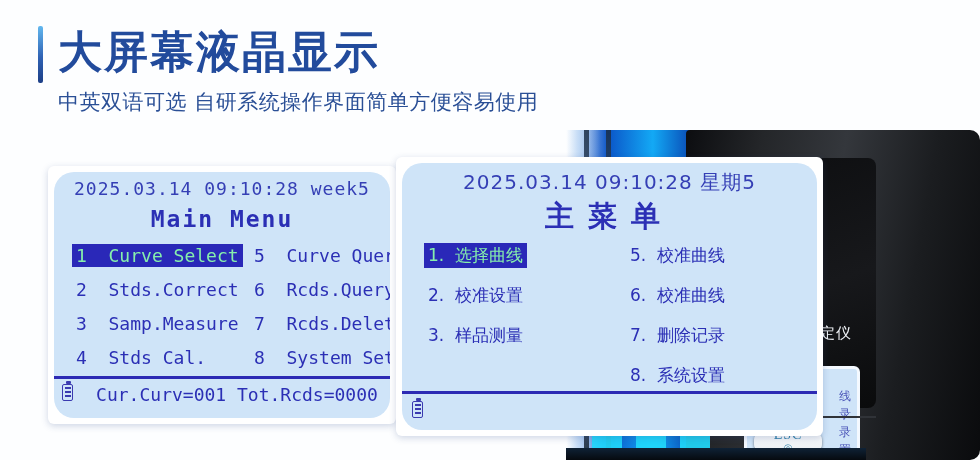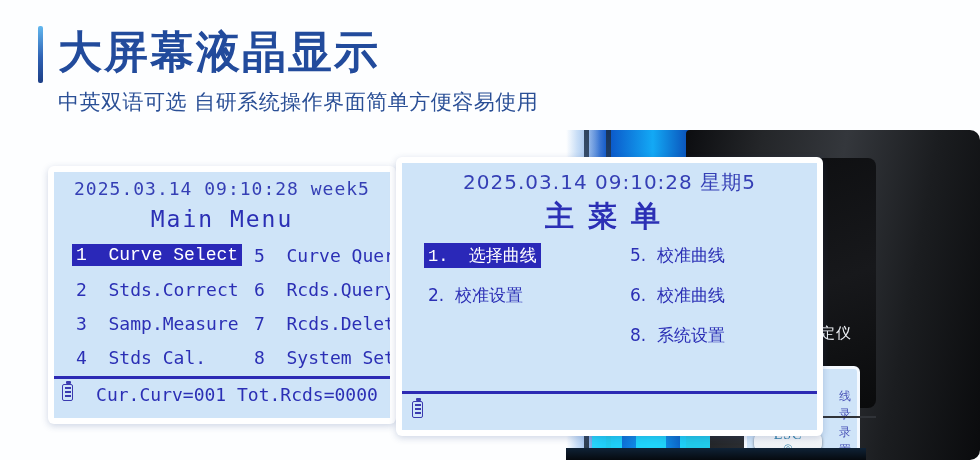--- a/index.html
+++ b/index.html
@@ -94,39 +94,39 @@
   }
 
   
   .lcd{
     position:absolute;background:#ffffff;border-radius:6px;
     box-shadow:0 2px 7px rgba(40,70,130,.22);
     padding:6px;box-sizing:border-box;
   }
   .lcd-inner{
     width:100%;height:100%;background:#cfe4f8;box-sizing:border-box;
-    position:relative;overflow:hidden;
+    position:relative;overflow:hidden;border-radius:20px;
   }
   .lcd-en{left:48px;top:166px;width:348px;height:258px;}
   .lcd-cn{left:396px;top:157px;width:427px;height:279px;z-index:5;}
 
   .row-top{
     position:absolute;left:0;right:0;top:6px;text-align:center;
     color:#353fb5;white-space:nowrap;
   }
   .screen-title{
     position:absolute;left:0;right:0;text-align:center;
-    color:#2b2fb5;white-space:nowrap;
+    color:#2b2fb5;white-space:nowrap;font-weight:bold;
   }
   .menu{position:absolute;left:0;right:0;}
   .menu-row{position:relative;height:34px;}
   .mi{
     position:absolute;color:#2b2fb5;white-space:nowrap;padding:1px 4px;
   }
-  .mi.sel{background:#2a28b8;color:#ffffff;font-family:Liberation Mono, monospace;}
+  .mi.sel{background:#2a28b8;color:#86efac;}
   .rule{position:absolute;left:0;right:0;height:3px;background:#2c2ab4;}
   .foot{position:absolute;left:0;right:0;color:#2b2fb5;white-space:nowrap;}
   .batt{
     position:absolute;width:11px;height:17px;border:1.6px solid #3a3ab0;
     border-radius:2px;box-sizing:border-box;
   }
   .batt::before{
     content:"";position:absolute;left:3px;top:-4px;width:5px;height:3px;
     background:#3a3ab0;border-radius:1px;
   }
@@ -276,20 +276,30 @@
           <div class="mi col1">
             <span>2.&nbsp;</span>
             <span>校准设置</span>
           </div>
           <div class="mi col2">
             <span>6.&nbsp;</span>
             <span>校准曲线</span>
           </div>
         </div>
         <div class="menu-row">
+          <div class="mi col1">
+            <span>3.&nbsp;</span>
+            <span>样品测量</span>
+          </div>
+          <div class="mi col2">
+            <span>7.&nbsp;</span>
+            <span>删除记录</span>
+          </div>
+        </div>
+        <div class="menu-row">
           <div class="mi col2">
             <span>8.&nbsp;</span>
             <span>系统设置</span>
           </div>
         </div>
       </div>
 
       <div class="rule"></div>
       <div class="batt"></div>
     </div>

